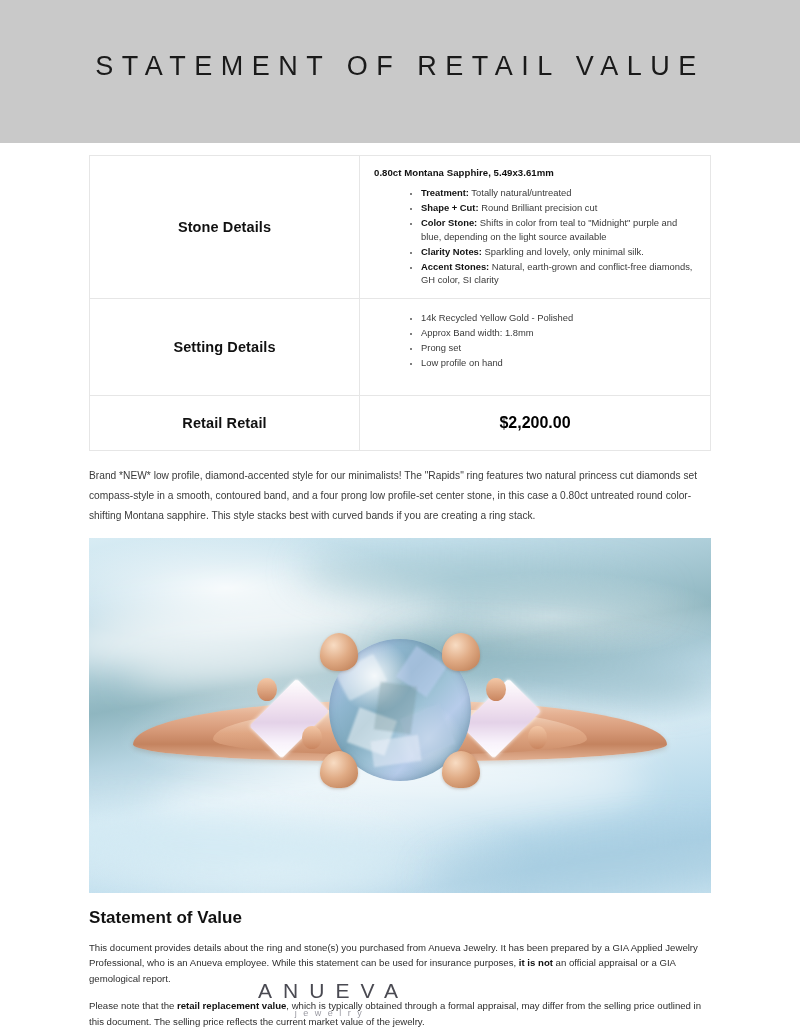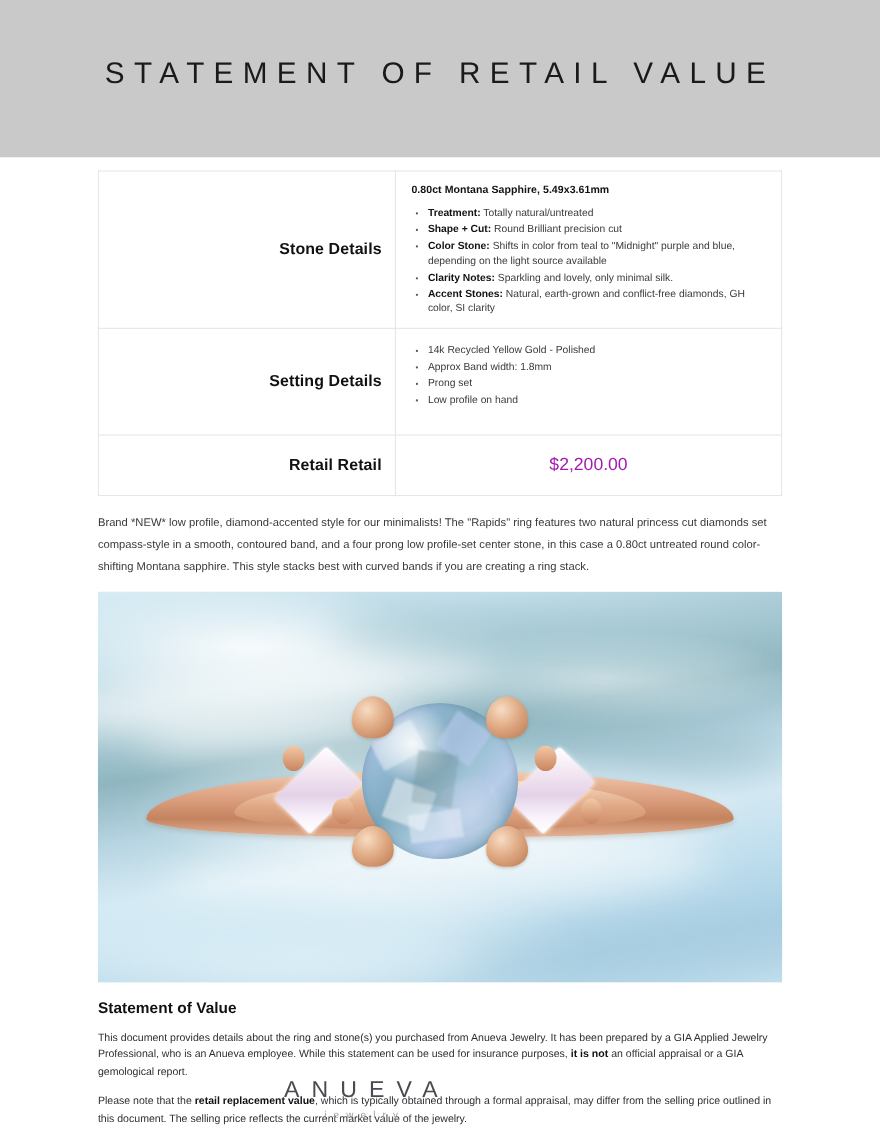--- a/index.html
+++ b/index.html
@@ -56,21 +56,21 @@
     margin: 12px 0 0 89px;
     border-collapse: collapse;
     table-layout: fixed;
   }
   .details-table td {
     border: 1px solid #e6e6e6;
     vertical-align: middle;
   }
   .col-label {
     width: 270px;
-    text-align: right;
+    text-align: center;
     font-size: 14.5px;
     font-weight: bold;
     color: #111;
     padding: 10px 12px;
     letter-spacing: 0.1px;
   }
   .col-value {
     padding: 9px 14px 10px 14px;
   }
   .value-heading {
@@ -83,29 +83,30 @@
   ul.spec-list {
     margin: 0;
     padding-left: 15px;
     list-style-type: disc;
   }
   ul.spec-list li {
     font-size: 9.4px;
     line-height: 1.48;
     color: #3a3a3a;
     margin-bottom: 1px;
+    margin-left: 32px;
   }
   ul.spec-list li b { color: #111; font-weight: bold; }
   ul.spec-list li::marker { color: #555; font-size: 8px; }
 
   .price-row .col-value {
     text-align: center;
     font-size: 16px;
-    font-weight: normal;
-    color: #a21caf;
+    font-weight: bold;
+    color: #000000;
     padding: 18px 14px;
   }
   .row-stone .col-label { padding-top: 30px; padding-bottom: 30px; }
   .row-setting .col-value { padding-top: 12px; padding-bottom: 24px; }
 
   
   .description {
     width: 622px;
     margin: 15px 0 0 89px;
     font-size: 10.2px;
@@ -236,21 +237,21 @@
   .pr-tr { left: 56.8%; top: 27.0%; }
   .pr-bl { left: 37.2%; top: 60.0%; }
   .pr-br { left: 56.8%; top: 60.0%; }
 
   
   .sov-wrap {
     width: 622px;
     margin: 15px 0 0 89px;
   }
   .sov-heading {
-    font-size: 14px;
+    font-size: 17px;
     font-weight: bold;
     color: #111;
     margin: 0 0 12px 0;
     letter-spacing: 0.05px;
   }
   .sov-para {
     font-size: 9.6px;
     line-height: 1.62;
     color: #2e2e2e;
     margin: 0 0 12px 0;

